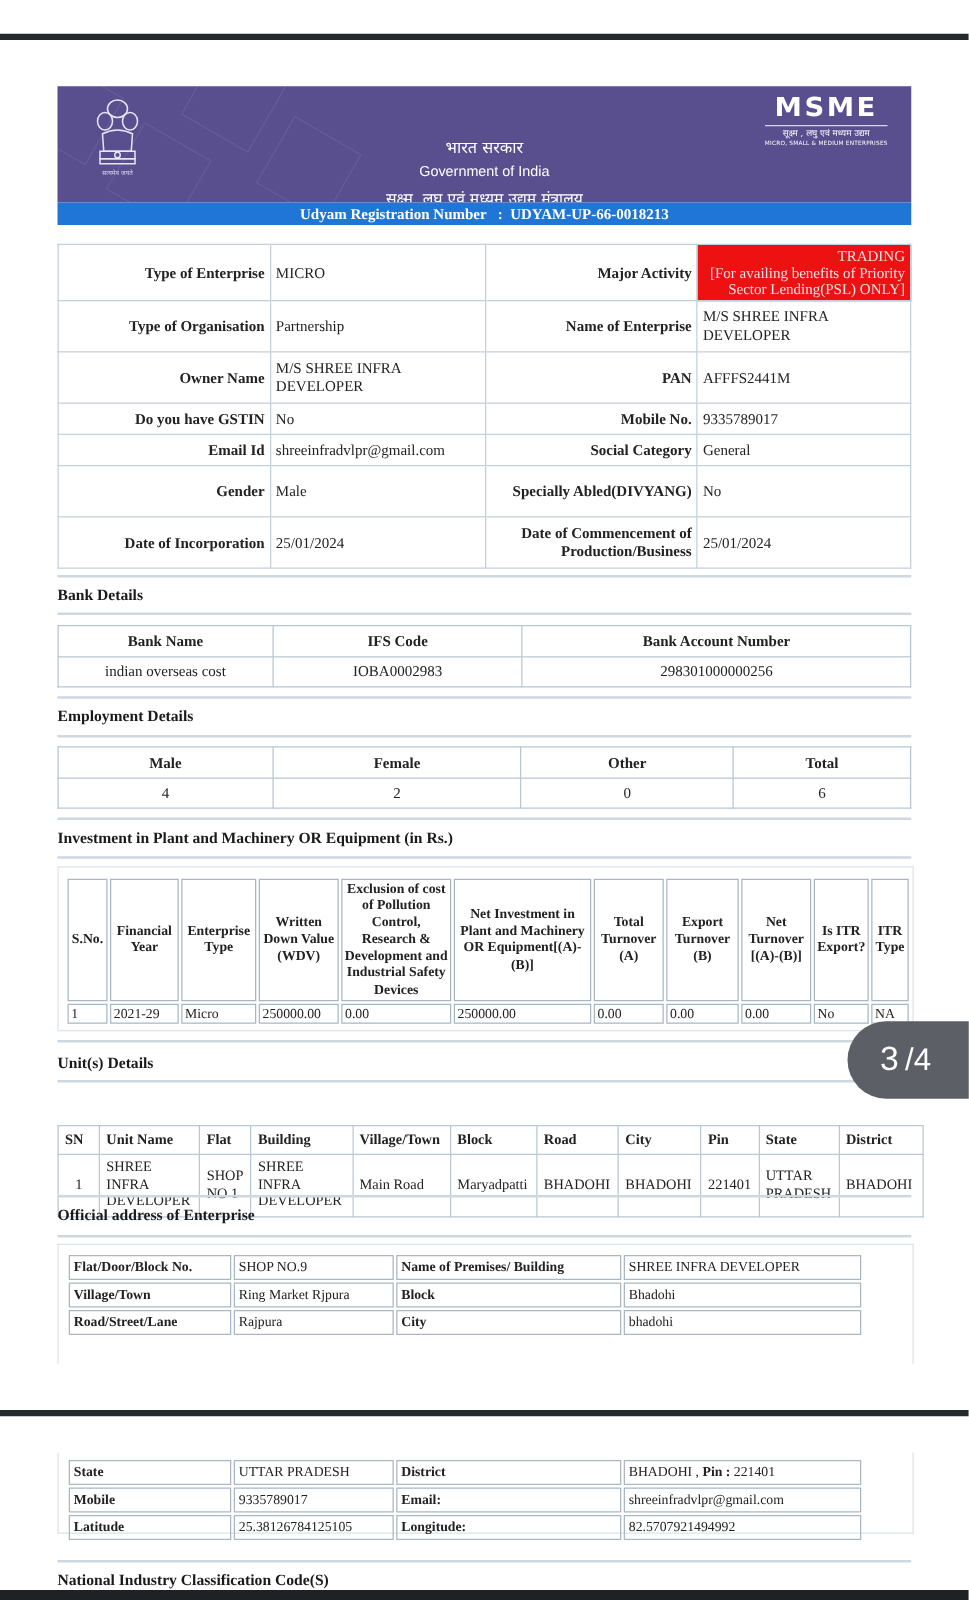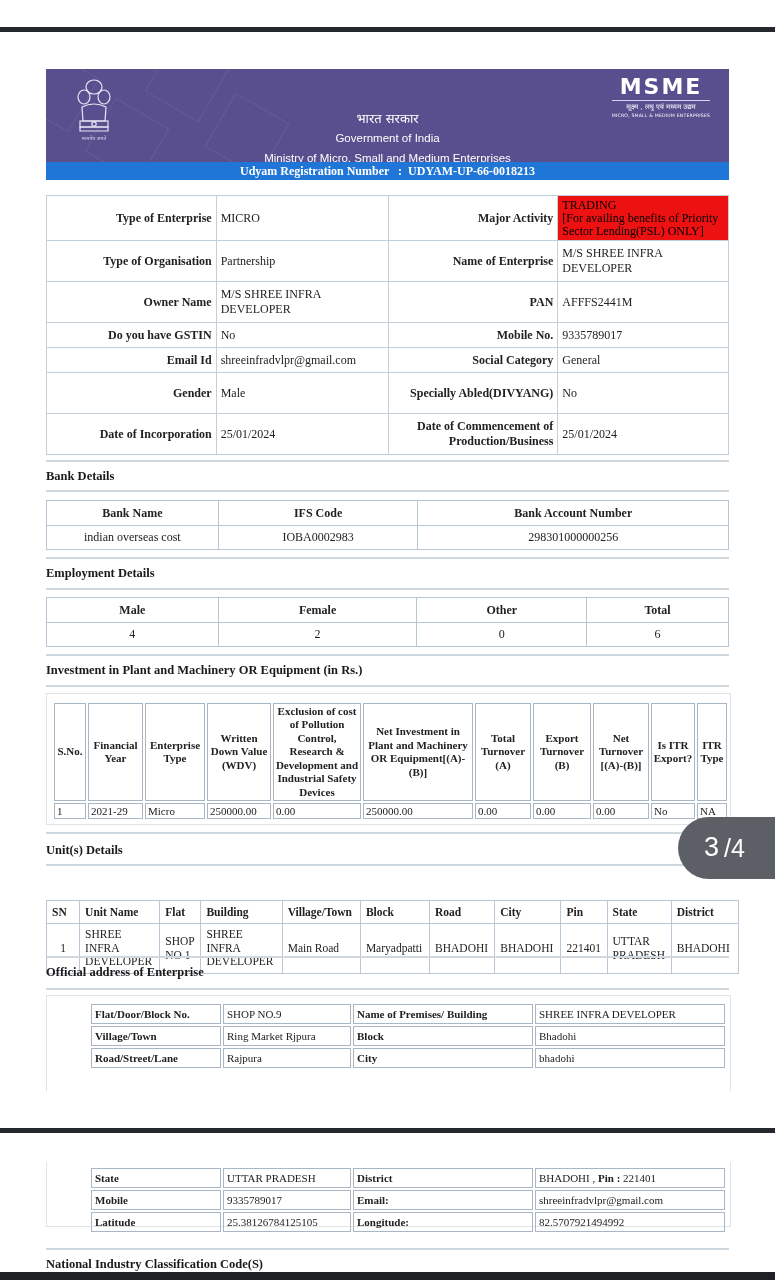--- a/index.html
+++ b/index.html
@@ -25,42 +25,42 @@
   .msme .hi { font-size:7px; line-height:9px; font-family:"DejaVu Serif", serif; }
   .msme .en { font-size:4.6px; line-height:7px; font-family:"DejaVu Sans", sans-serif; letter-spacing:0.2px; }
   .udyam { position:absolute; left:46px; top:162px; width:683px; height:18px; background:#1f76d6; color:#fff;
            text-align:center; font-weight:bold; font-size:12px; line-height:18px; }
 
   
   table { border-collapse:separate; border-spacing:0; }
   .main-tbl { left:46px; top:195px; width:683px; border-collapse:collapse; }
   .main-tbl td { border:1px solid #c3cfd9; font-size:12px; padding:0 4px; }
   .main-tbl .lbl { font-weight:bold; text-align:right; }
-  .major { background:#ee1111; color:#000000; text-align:left; line-height:13px; font-size:11.5px; }
+  .major { background:#ee1111; color:#e5e5e5; text-align:right; line-height:13px; font-size:11.5px; }
 
   .hr { position:absolute; left:46px; width:683px; height:2px; background:#cfd8df; }
   .section-title { position:absolute; left:46px; font-weight:bold; font-size:12.5px; color:#1a1a1a; }
 
   .grid3 { position:absolute; border-collapse:collapse;border-radius:10px; }
   .grid3 td, .grid3 th { border:1px solid #b7c6d3; text-align:center; font-size:12px; }
   .grid3 th { font-weight:bold; }
 
   .inv-wrap { position:absolute; left:46px; top:693px; width:683px; height:130px; border:1px solid #dde4ea; }
   .inv { position:absolute; left:5px; top:7px; border-collapse:separate; border-spacing:2px; }
   .inv td, .inv th { border:1px solid #a9b7c4; font-size:11px; }
   .inv th { font-weight:bold; text-align:center; line-height:13.5px; padding:0 1px; }
   .inv td { text-align:left; padding:0 2px; height:14px; line-height:14px; }
 
   .unit { position:absolute; left:46px; top:900px; width:693px; border-collapse:collapse; }
   .unit th, .unit td { border:1px solid #b9c8d6; font-size:11.5px; padding:0 5px; }
   .unit th { font-weight:bold; text-align:left; height:22px; }
   .unit td { line-height:13.5px; height:49px; }
 
   .addr-wrap { position:absolute; left:46px; width:683px; border:1px solid #dde4ea; border-bottom:none; }
-  .addr { position:absolute; left:6px; border-collapse:separate; border-spacing:2px;margin-left:36px; }
+  .addr { position:absolute; left:6px; border-collapse:separate; border-spacing:2px; }
   .addr td { border:1px solid #a9b7c4; font-size:11px; height:18px; padding:0 3px; }
   .addr td.k { font-weight:bold; }
 
   .page-badge { position:absolute; left:678px; top:817px; width:110px; height:62px; border-radius:31px 0 0 31px;
                 background:#5c5f66; color:#fff; font-family:"Liberation Sans", sans-serif; }
   .page-badge .cur { position:absolute; left:26px; top:15px; font-size:27px; line-height:30px; }
   .page-badge .tot { position:absolute; left:46px; top:17px; font-size:25px; line-height:28px; }
 </style>
 </head>
 <body>
@@ -81,20 +81,21 @@
       <path d="M10 30 Q22 24 34 30 L33 44 L11 44 Z"></path>
       <rect x="8" y="44" width="28" height="6"></rect>
       <circle cx="22" cy="47" r="2.2"></circle>
       <path d="M8 50 L36 50 L36 54 L8 54 Z"></path>
     </g>
   </svg>
   <div class="emblem-cap">सत्यमेव जयते</div>
   <div class="center">
     <div class="hi1">भारत सरकार</div>
     <div class="en1">Government of India</div>
+    <div class="hi2">सूक्ष्म, लघु एवं मध्यम उद्यम मंत्रालय</div>
     <div class="en2">Ministry of Micro, Small and Medium Enterprises</div>
   </div>
   <div class="msme">
     <div class="logo">MSME</div>
     <div class="rule"></div>
     <div class="hi">सूक्ष्म , लघु एवं मध्यम उद्यम</div>
     <div class="en">MICRO, SMALL &amp; MEDIUM ENTERPRISES</div>
   </div>
 </div>
 <div class="udyam">

